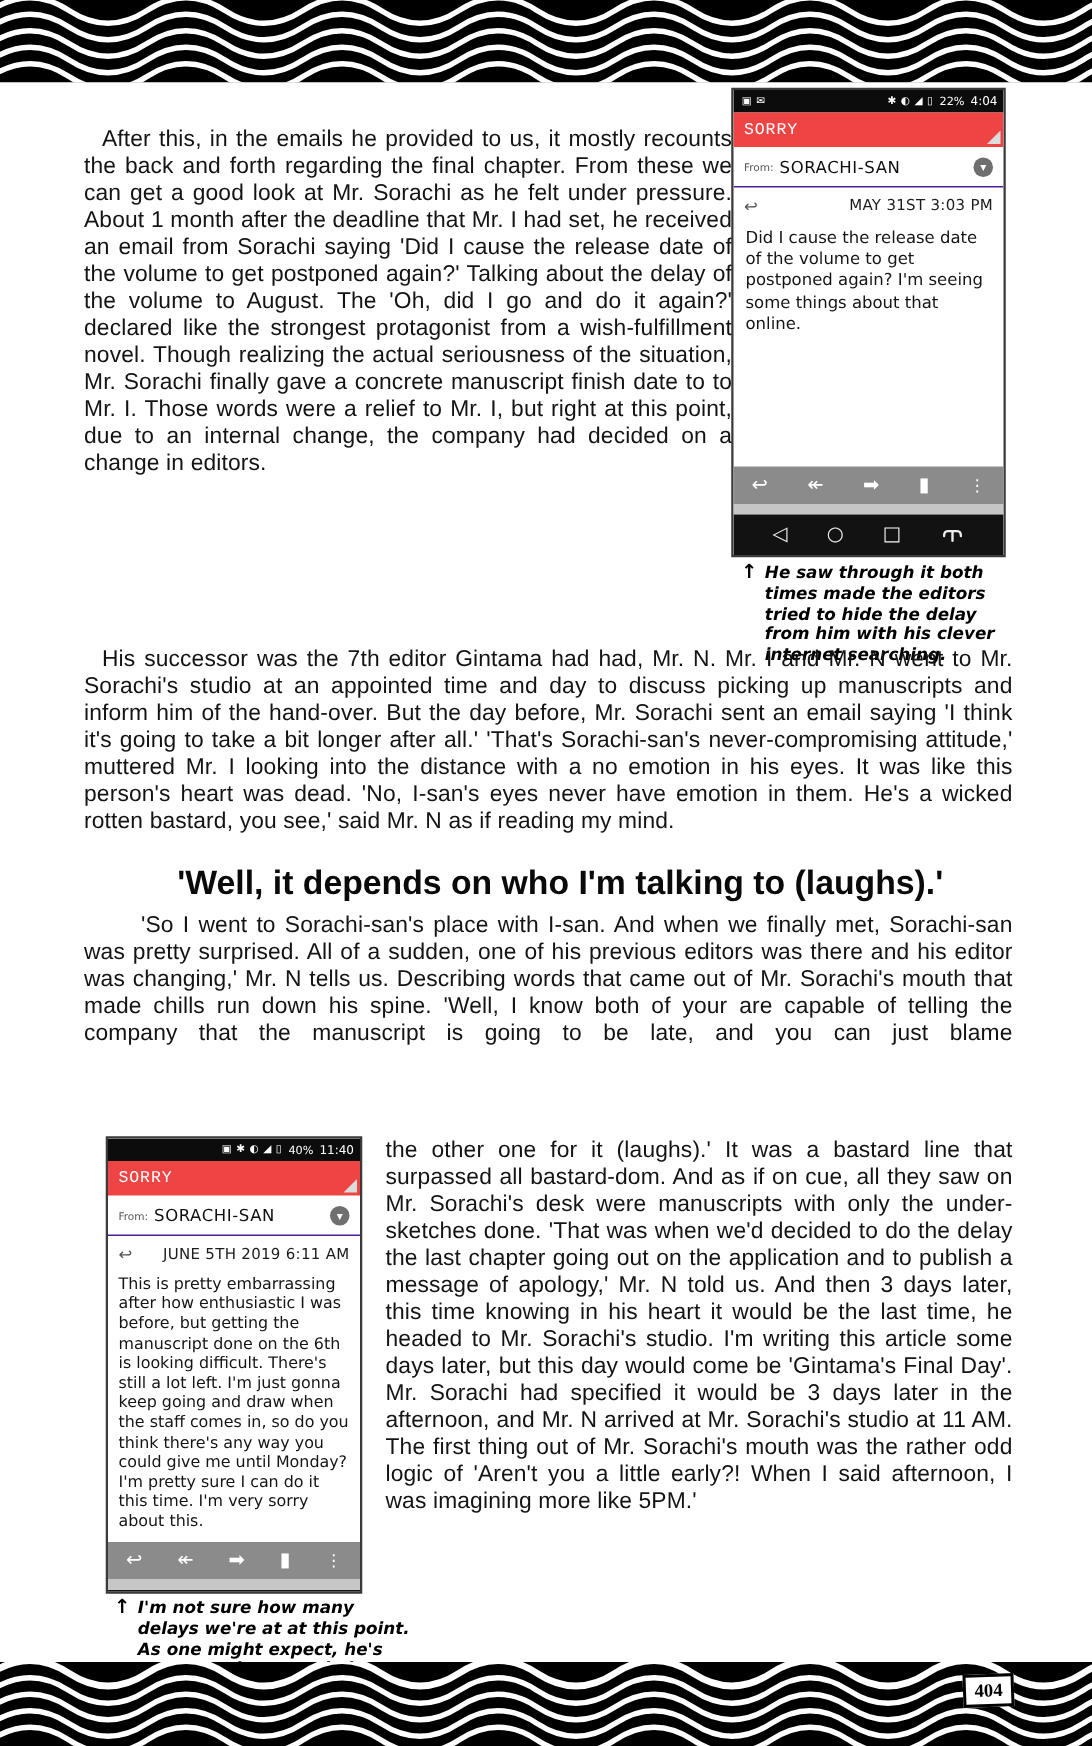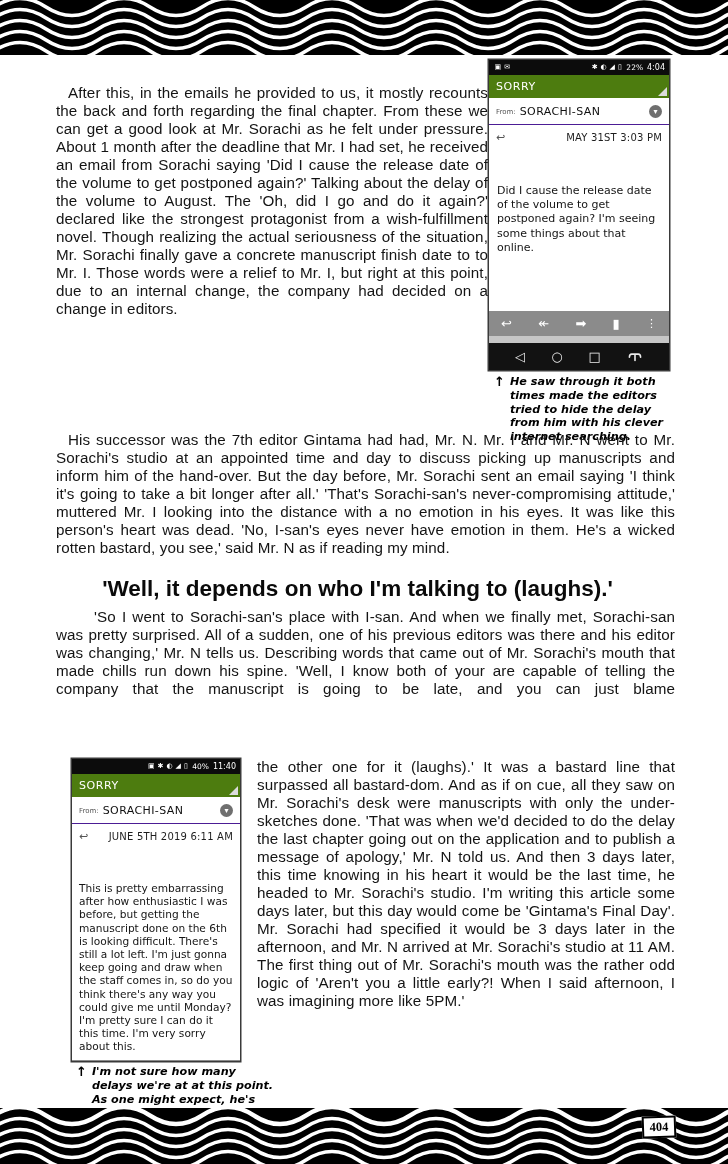--- a/index.html
+++ b/index.html
@@ -20,33 +20,33 @@
   .caption .arr{font-style:normal;font-weight:bold;font-size:13px;margin-right:5px;line-height:14px;}
   
   .phone{position:absolute;display:flex;flex-direction:column;background:#fff;overflow:hidden;
          box-shadow:0 0 0 1.5px #3a3a3a;font-family:"DejaVu Sans",sans-serif;}
   .p-status{height:15px;background:#0c0c0c;color:#fff;display:flex;align-items:center;
             padding:0 4px;font-size:7px;flex:0 0 auto;}
   .p-status .sp{flex:1;}
   .p-status .ic{margin:0 1.5px;font-size:7px;line-height:1;}
   .p-status .txt{margin-left:3px;font-size:7.5px;}
   .p-status .time{margin-left:4px;font-size:8px;}
-  .p-title{height:23px;background:#4d7c0f;color:#fff;display:flex;align-items:center;
-           padding:0 7px;font-size:11px;letter-spacing:.6px;position:relative;flex:0 0 auto;}
+  .p-title{height:23px;background:#ef4444;color:#fff;display:flex;align-items:center;
+           padding:0 7px;font-size:11px;letter-spacing:.6px;position:relative;flex:0 0 auto;font-family:Liberation Mono, monospace;}
   .p-title::after{content:"";position:absolute;right:2px;bottom:2px;width:0;height:0;
            border-left:9px solid transparent;border-bottom:9px solid #dcdcdc;}
   .p-from{display:flex;align-items:center;padding:7px 7px 6px 7px;border-bottom:1px solid #4c1d95;flex:0 0 auto;}
   .p-from .lbl{font-size:7px;color:#555;margin-right:4px;}
   .p-from .sender{font-size:11px;letter-spacing:.4px;color:#101010;}
   .p-from .chev{margin-left:auto;width:13px;height:13px;border-radius:50%;background:#6f6f6f;
                 color:#fff;display:flex;align-items:center;justify-content:center;font-size:8px;line-height:1;}
   .p-date{display:flex;align-items:center;padding:7px 7px 2px 7px;flex:0 0 auto;}
   .p-date .ric{color:#555;font-size:11px;line-height:1;}
   .p-date .dt{margin-left:auto;font-size:10px;color:#1d1d1d;letter-spacing:.2px;}
-  .p-body{padding:7px 8px;font-size:11px;line-height:14.2px;color:#141414;flex:0 0 auto;margin-top:32px;}
+  .p-body{padding:7px 8px;font-size:11px;line-height:14.2px;color:#141414;flex:0 0 auto;}
   .phone--2 .p-body{font-size:10.6px;line-height:13.2px;padding:6px 7px;}
   .p-space{flex:1 1 auto;}
   .p-toolbar{height:25px;background:#8b8b8b;color:#fff;display:flex;align-items:center;
              padding:0 12px;justify-content:space-between;flex:0 0 auto;}
   .p-toolbar .tic{font-size:13px;line-height:1;}
   .p-toolbar .tic.more{font-size:11px;}
   .p-strip{height:7px;background:#c6c6c6;flex:0 0 auto;}
   .p-nav{height:27px;background:#121212;color:#ececec;display:flex;align-items:center;
          justify-content:space-evenly;flex:0 0 auto;font-size:13px;}
   .p-nav .nic{line-height:1;}
@@ -121,21 +121,21 @@
     </div>
   </div>
 
   <div class="caption" style="left:494px;top:375px;width:178px;">
     <span class="arr">↑</span>
     <span>He saw through it both times made the editors tried to hide the delay from him with his clever internet searching.</span>
   </div>
 
   <div class="para indent-sm" style="left:56px;top:431px;width:619px;">His successor was the 7th editor Gintama had had, Mr. N. Mr. I and Mr. N went to Mr. Sorachi's studio at an appointed time and day to discuss picking up manuscripts and inform him of the hand-over. But the day before, Mr. Sorachi sent an email saying 'I think it's going to take a bit longer after all.' 'That's Sorachi-san's never-compromising attitude,' muttered Mr. I looking into the distance with a no emotion in his eyes. It was like this person's heart was dead. 'No, I-san's eyes never have emotion in them. He's a wicked rotten bastard, you see,' said Mr. N as if reading my mind.</div>
 
-  <div class="heading" style="left:48px;top:576px;width:619px;">'Well, it depends on who I'm talking to (laughs).'</div>
+  <div class="heading" style="left:64px;top:576px;width:619px;">'Well, it depends on who I'm talking to (laughs).'</div>
 
   <div class="para indent-lg force-just" style="left:56px;top:608px;width:619px;">'So I went to Sorachi-san's place with I-san. And when we finally met, Sorachi-san was pretty surprised. All of a sudden, one of his previous editors was there and his editor was changing,' Mr. N tells us. Describing words that came out of Mr. Sorachi's mouth that made chills run down his spine. 'Well, I know both of your are capable of telling the company that the manuscript is going to be late, and you can just blame</div>
 
   <div class="phone phone--2" style="left:72px;top:759px;width:168px;height:302px;">
     <div class="p-status">
       <span class="sp"></span>
       <span class="ic">▣</span>
       <span class="ic">✱</span>
       <span class="ic">◐</span>
       <span class="ic">◢</span>

